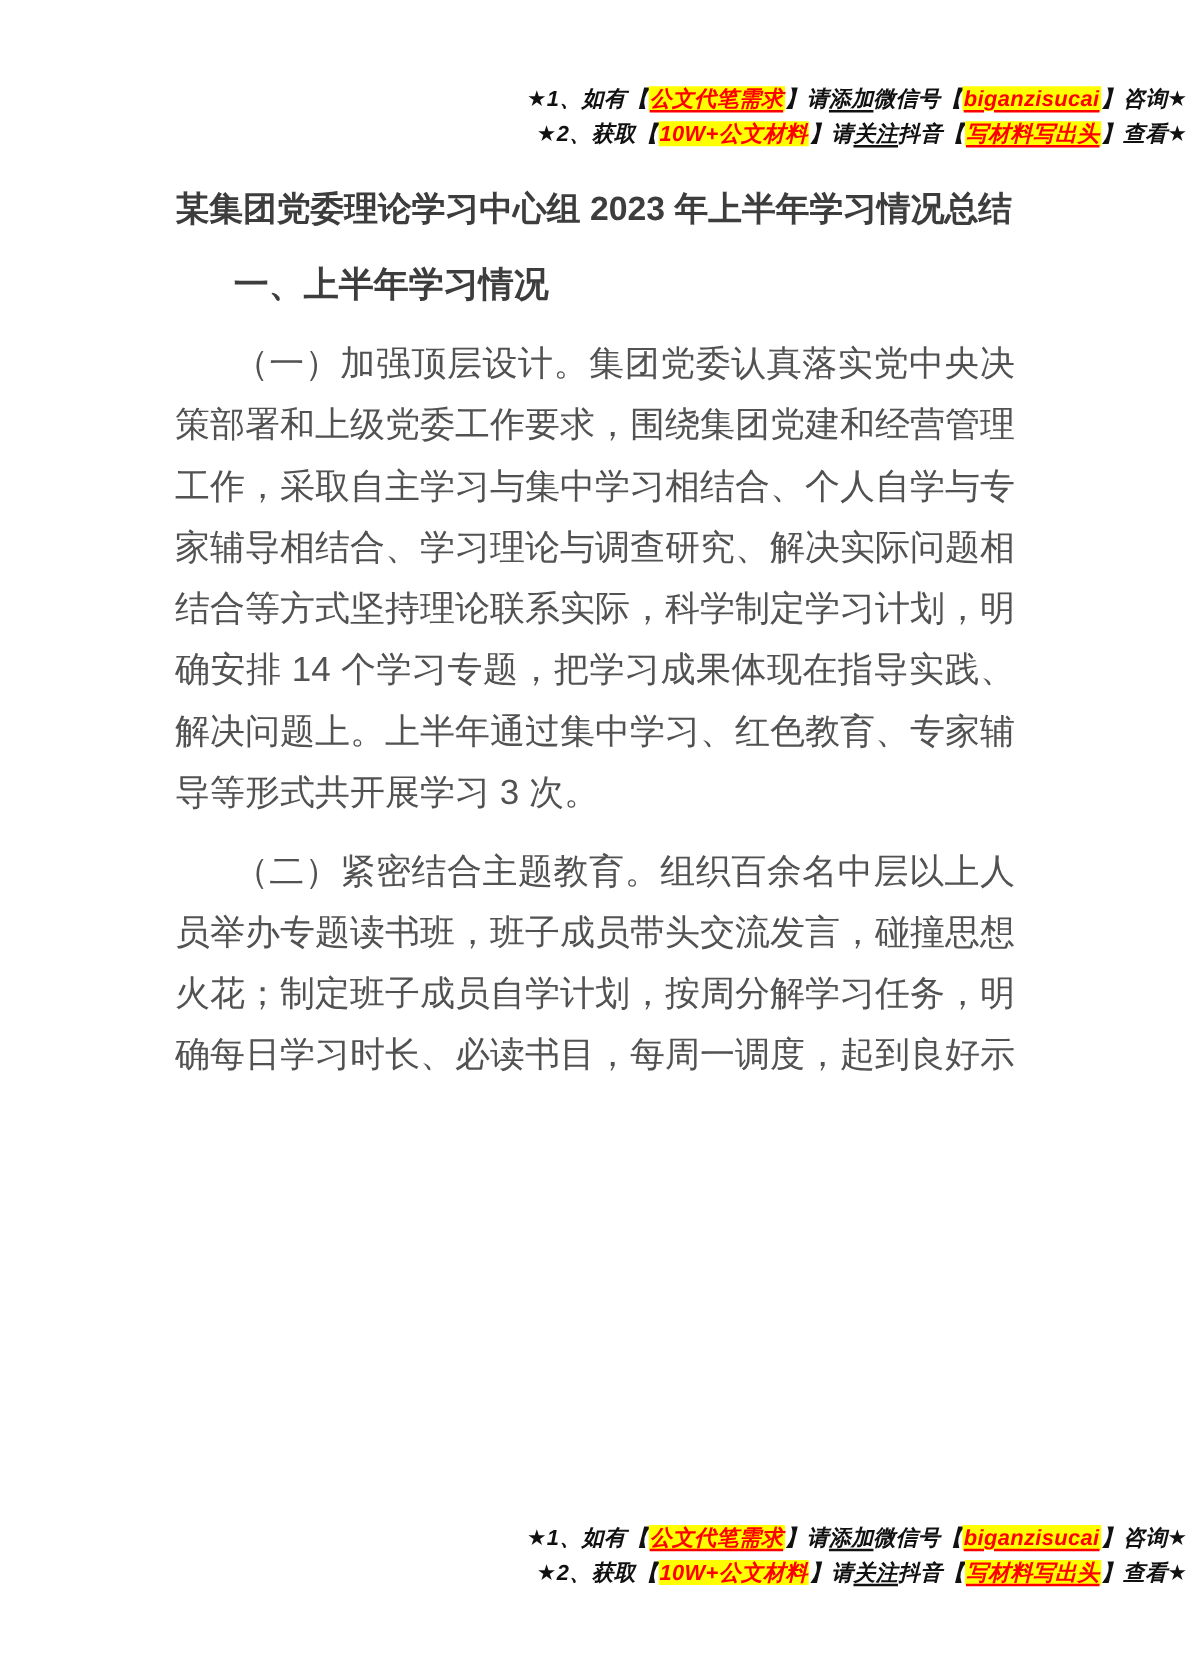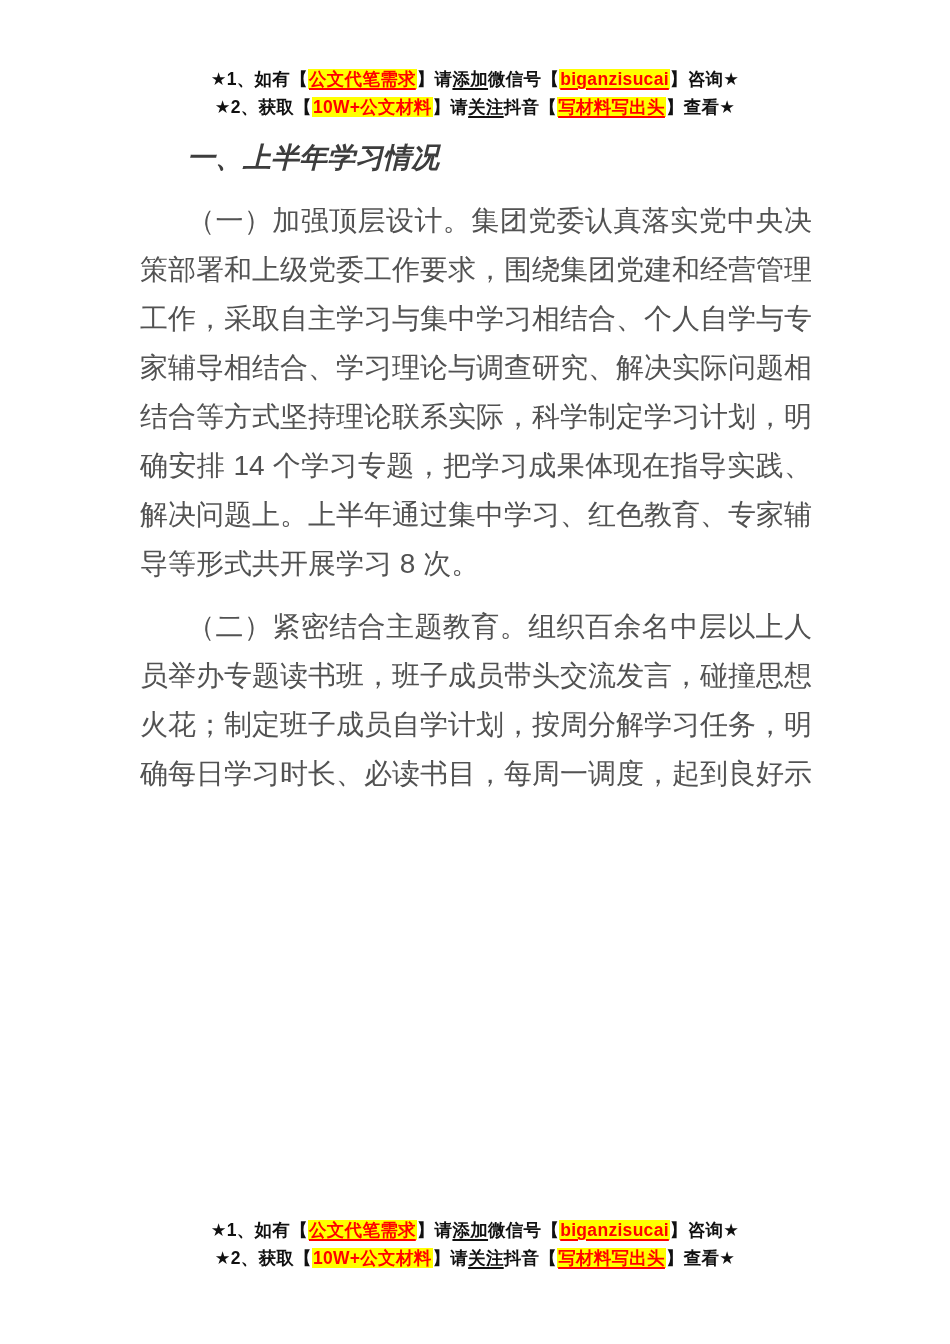--- a/index.html
+++ b/index.html
@@ -7,26 +7,27 @@
     position: relative;
     width: 950px;
     height: 1344px;
     background: #ffffff;
     overflow: hidden;
     box-sizing: border-box;
     padding-top: 65px;
     font-family: "Liberation Sans", "DejaVu Sans", sans-serif;
   }
   .banner {
-    text-align: center;
+    text-align: right;
     font-weight: 700;
     font-size: 17.5px;
     line-height: 28px;
     color: var(--banner-text, #111111);
     letter-spacing: 0.3px;
+    font-style: italic;
   }
   .banner-bottom {
     position: absolute;
     left: 0; right: 0;
     bottom: 72px;
   }
   .hl {
     background: var(--hl, #ffff00);
     color: var(--red, #ff0000);
     padding: 0 1px;
@@ -63,45 +64,45 @@
     margin: 14px 0 0;
     text-indent: 47px;
   }
   .heading {
     margin: 12px 0 0;
     font-size: 28px;
     line-height: 49px;
     text-indent: 47px;
     font-weight: 700;
     color: var(--dark, #3d3d3d);
-    font-style: italic;
   }
   .clipped {
     max-height: 197px;
     overflow: hidden;
   }
 </style>
 </head>
 <body>
 
 <div class="page">
 
   <header class="banner">
     <div class="banner-line">
       <span>★1、如有【</span><span class="hl hl-u">公文代笔需求</span><span>】请</span><span class="u-black">添加</span><span>微信号【</span><span class="hl hl-u">biganzisucai</span><span>】咨询★</span>
     </div>
     <div class="banner-line">
       <span>★2、获取【</span><span class="hl">10W+公文材料</span><span>】请</span><span class="u-black">关注</span><span>抖音【</span><span class="hl hl-u">写材料写出头</span><span>】查看★</span>
     </div>
   </header>
 
+  <h1 class="title">某集团党委理论学习中心组 2023 年上半年学习情况总结</h1>
 
   <main class="content">
     <h2 class="heading">一、上半年学习情况</h2>
-    <p class="para">（一）加强顶层设计。集团党委认真落实党中央决策部署和上级党委工作要求，围绕集团党建和经营管理工作，采取自主学习与集中学习相结合、个人自学与专家辅导相结合、学习理论与调查研究、解决实际问题相结合等方式坚持理论联系实际，科学制定学习计划，明确安排 14 个学习专题，把学习成果体现在指导实践、解决问题上。上半年通过集中学习、红色教育、专家辅导等形式共开展学习 8 次。</p>
+    <p class="para">（一）加强顶层设计。集团党委认真落实党中央决策部署和上级党委工作要求，围绕集团党建和经营管理工作，采取自主学习与集中学习相结合、个人自学与专家辅导相结合、学习理论与调查研究、解决实际问题相结合等方式坚持理论联系实际，科学制定学习计划，明确安排 14 个学习专题，把学习成果体现在指导实践、解决问题上。上半年通过集中学习、红色教育、专家辅导等形式共开展学习 3 次。</p>
     <p class="para clipped">（二）紧密结合主题教育。组织百余名中层以上人员举办专题读书班，班子成员带头交流发言，碰撞思想火花；制定班子成员自学计划，按周分解学习任务，明确每日学习时长、必读书目，每周一调度，起到良好示范作用。推</p>
   </main>
 
   <footer class="banner banner-bottom">
     <div class="banner-line">
       <span>★1、如有【</span><span class="hl hl-u">公文代笔需求</span><span>】请</span><span class="u-black">添加</span><span>微信号【</span><span class="hl hl-u">biganzisucai</span><span>】咨询★</span>
     </div>
     <div class="banner-line">
       <span>★2、获取【</span><span class="hl">10W+公文材料</span><span>】请</span><span class="u-black">关注</span><span>抖音【</span><span class="hl hl-u">写材料写出头</span><span>】查看★</span>
     </div>

